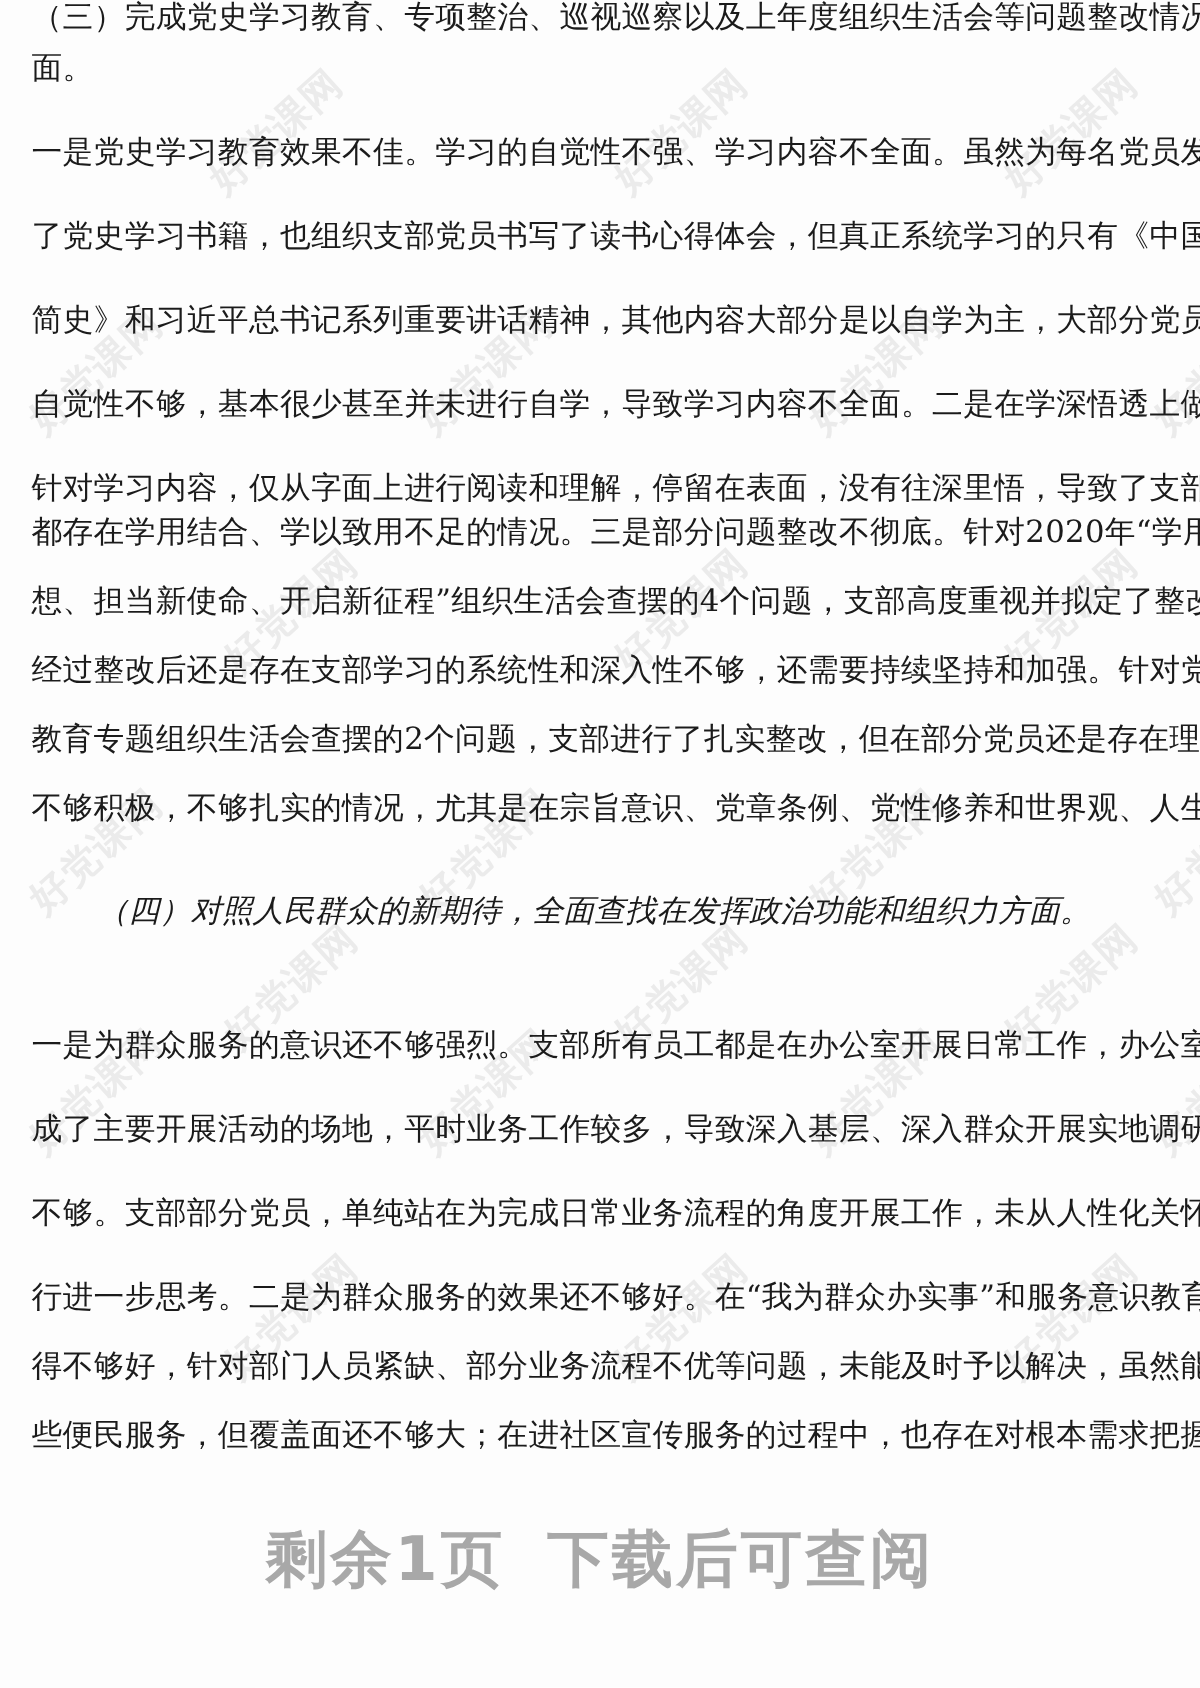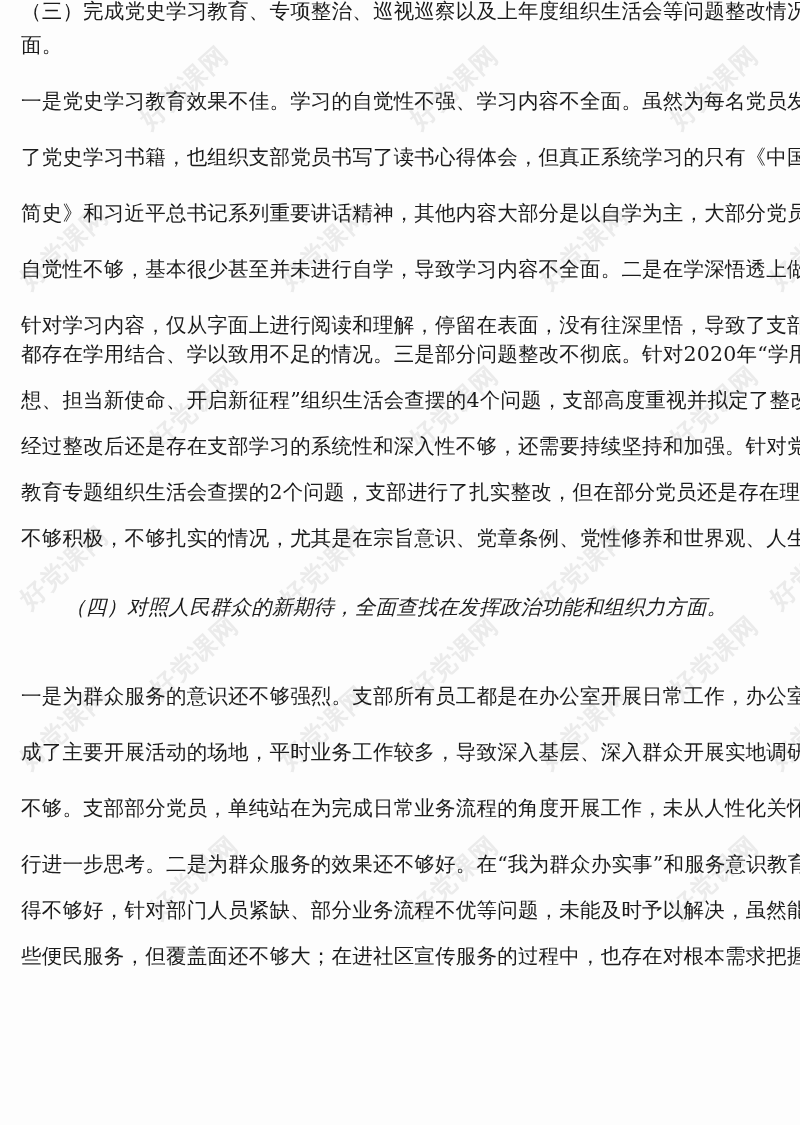--- a/index.html
+++ b/index.html
@@ -835,14 +835,17 @@
           <span>根</span>
           <span>本</span>
           <span>需</span>
           <span>求</span>
           <span>把</span>
           <span>握</span>
         </div>
       </div>
   </div>
 
+  <div id="footer-notice">
+    <span>剩余1页</span><span class="gap"></span><span>下载后可查阅</span>
+  </div>
 
 </div>
 
 </body></html>

